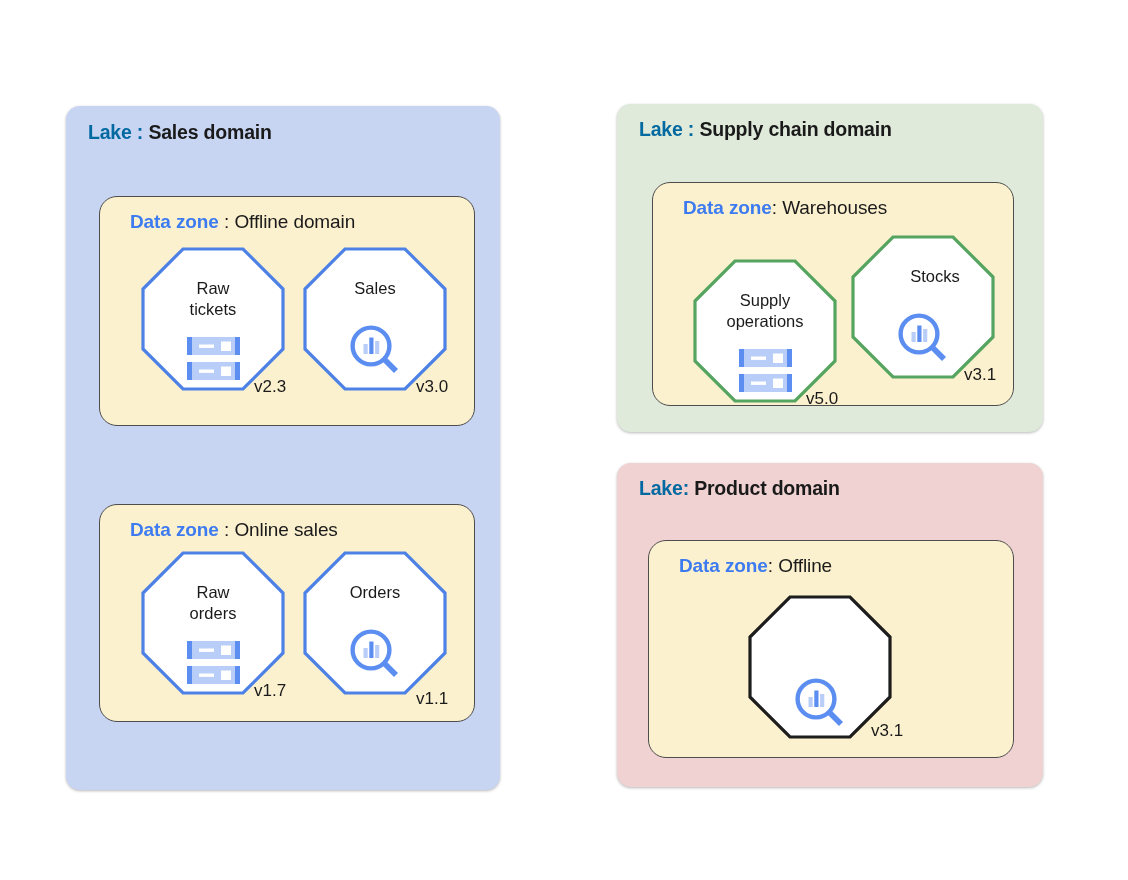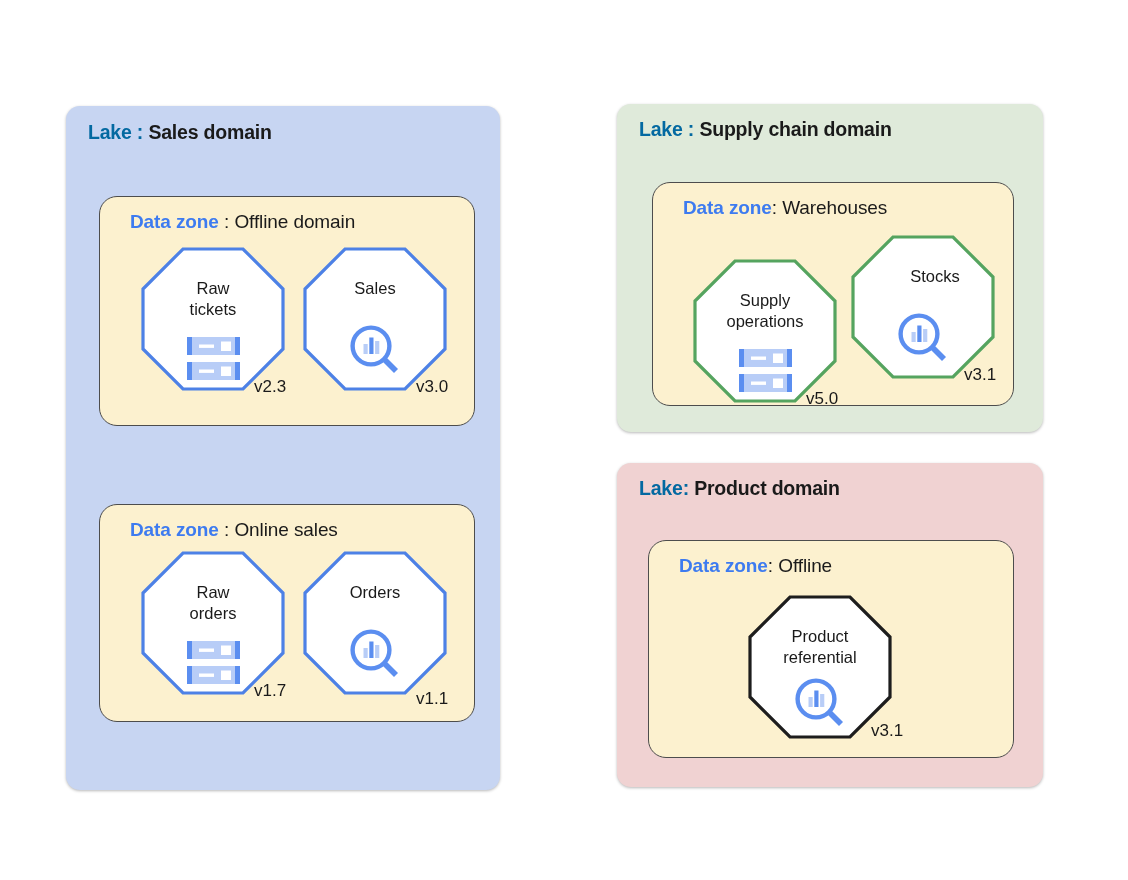--- a/index.html
+++ b/index.html
@@ -303,24 +303,20 @@
   <div class="zone" id="zone-products">
     <div class="zone-title">
       <span class="kw">Data zone</span><span>: </span><span>Offline</span>
     </div>
   </div>
 
   <div class="product black" id="p-product-ref" style="left:748px; top:595px; width:144px; height:144px;">
     <svg width="144" height="144" viewBox="0 0 144 144" aria-hidden="true">
       <polygon class="oct-shape" points="42,2 102,2 142,42 142,102 102,142 42,142 2,102 2,42"></polygon>
     </svg>
-    <div class="prod-label" style="top:31px;">
-      <div>Product</div>
-      <div>referential</div>
-    </div>
     <div class="prod-icon" style="left:46px; top:82px;">
       <svg class="magnifier-icon" width="52" height="52" viewBox="0 0 52 52">
         <circle cx="22" cy="22" r="18.4" fill="none" stroke="#5b8ef0" stroke-width="4.4"></circle>
         <rect x="14.5" y="20" width="4.2" height="10" fill="#b8cdf7"></rect>
         <rect x="20.3" y="13.5" width="4.2" height="16.5" fill="#5b8ef0"></rect>
         <rect x="26.1" y="17" width="4.2" height="13" fill="#b8cdf7"></rect>
         <line x1="35" y1="35" x2="47" y2="47" stroke="#5b8ef0" stroke-width="5.6"></line>
       </svg>
     </div>
     <div class="version" style="left:123px; top:126px;">v3.1</div>

